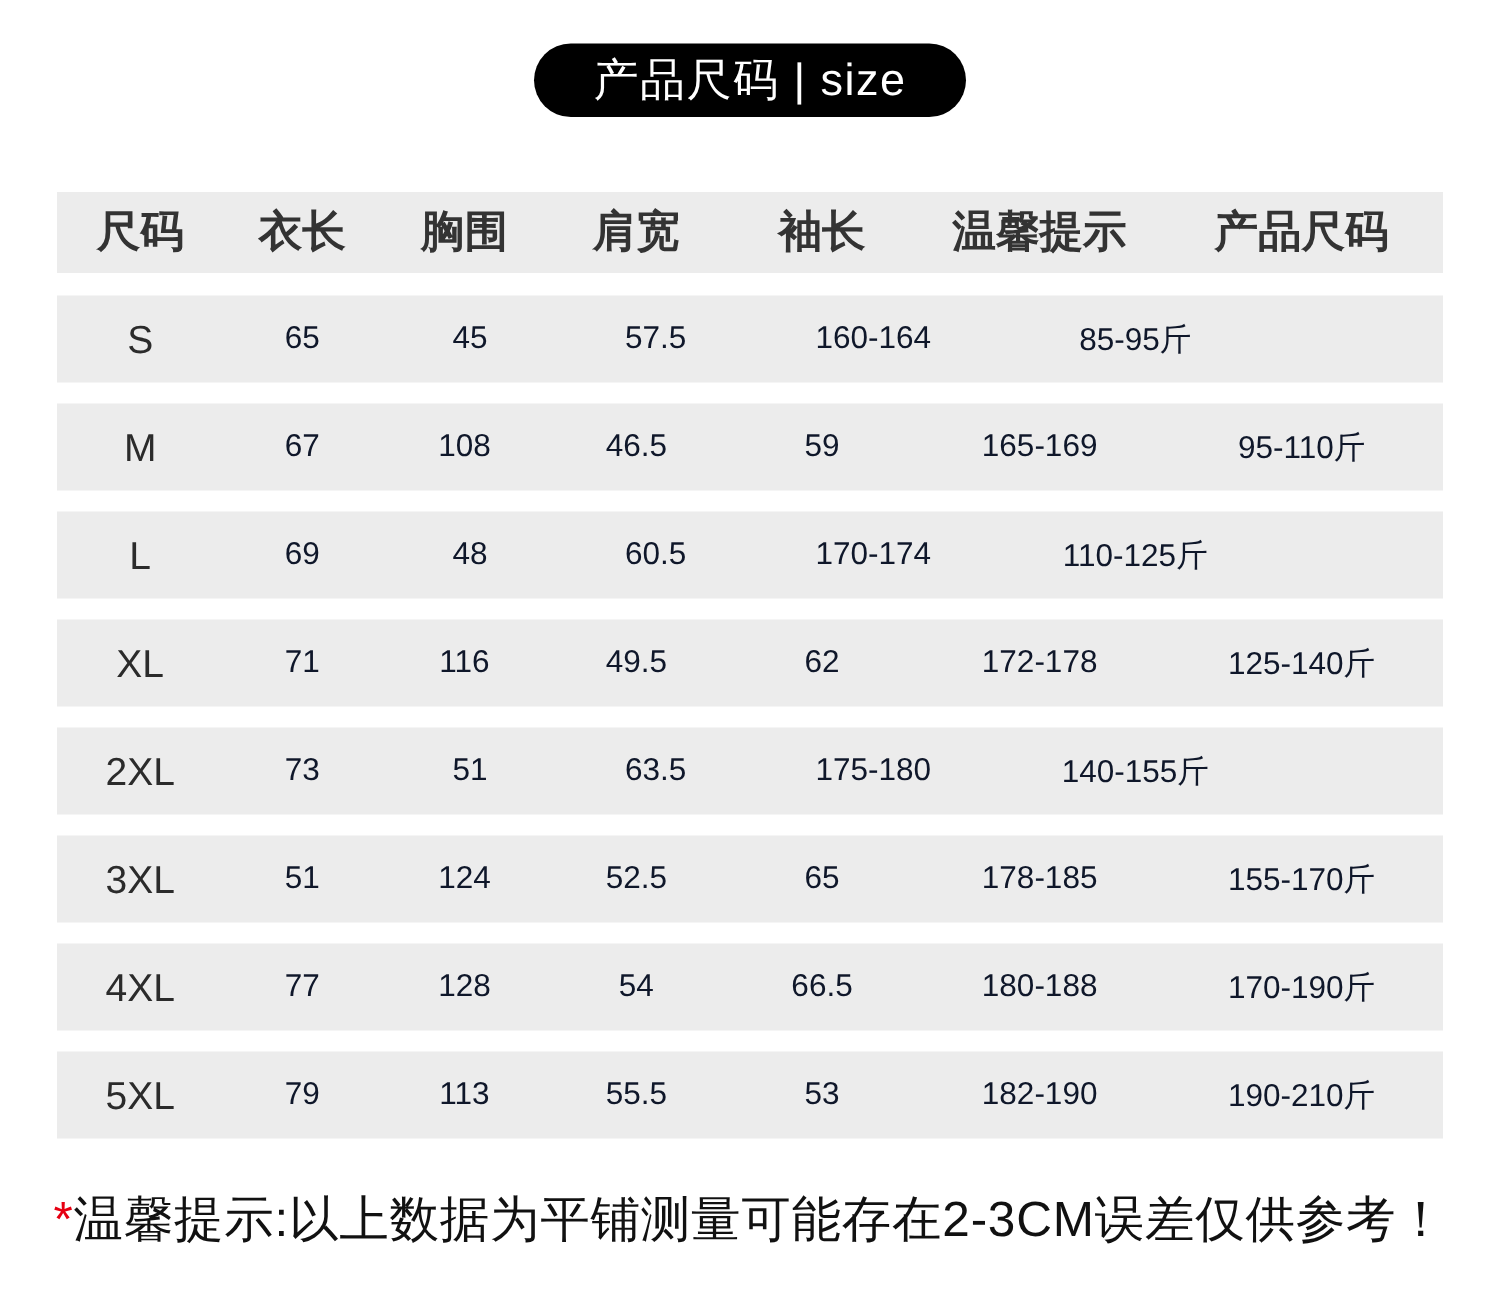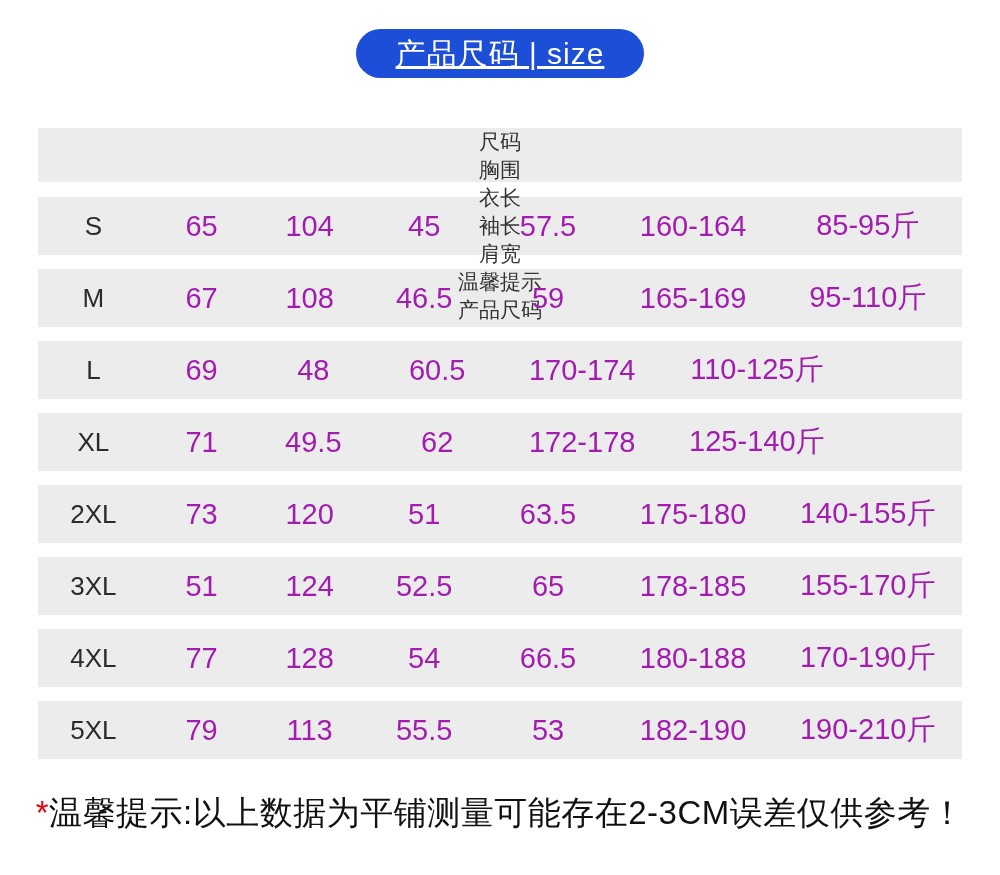--- a/index.html
+++ b/index.html
@@ -13,62 +13,60 @@
   .page {
     width: 1000px;
     height: 875px;
     overflow: hidden;
     position: relative;
   }
   .badge {
     width: -moz-fit-content;
     width: fit-content;
     margin: 29px auto 0 auto;
-    background: #1d4ed8;
+    background: #000000;
     color: #ffffff;
     border-radius: 26px;
     padding: 8px 40px;
     font-size: 30px;
     line-height: 33px;
     letter-spacing: 1px;
-    text-decoration: underline;
   }
   .size-table {
     margin: 50px 38px 0 38px;
   }
   .row {
     display: flex;
     align-items: center;
     background: #ececec;
     height: 58px;
     margin-bottom: 14px;
   }
   .header-row {
     height: 54px;
     margin-bottom: 15px;
-    font-weight: 400;
-    font-size: 21px;
+    font-weight: 700;
+    font-size: 29px;
     color: #333333;
-    flex-direction: column;
   }
   .cell {
     text-align: center;
     white-space: nowrap;
   }
   .c0 { width: 12%; }
   .c1 { width: 11.4%; }
   .c2 { width: 12%; }
   .c3 { width: 12.8%; }
   .c4 { width: 14%; }
   .c5 { width: 17.4%; }
   .c6 { width: 20.4%; }
   .data-row .cell {
-    font-size: 29px;
+    font-size: 21px;
     font-weight: 500;
-    color: #a21caf;
+    color: #0f172a;
   }
   .data-row .size-cell {
     font-size: 26px;
     font-weight: 400;
     color: #2b2b2b;
   }
   .footer {
     text-align: center;
     margin-top: 32px;
     font-size: 33px;
@@ -86,32 +84,31 @@
 <div class="page">
 
   <div class="badge">
     <span>产品尺码 | size</span>
   </div>
 
   <div class="size-table">
 
     <div class="row header-row">
       <div class="cell c0">尺码</div>
+      <div class="cell c1">衣长</div>
       <div class="cell c2">胸围</div>
-      <div class="cell c1">衣长</div>
+      <div class="cell c3">肩宽</div>
       <div class="cell c4">袖长</div>
-      <div class="cell c3">肩宽</div>
       <div class="cell c5">温馨提示</div>
       <div class="cell c6">产品尺码</div>
     </div>
 
     <div class="row data-row">
       <div class="cell c0 size-cell">S</div>
       <div class="cell c1">65</div>
-      <div class="cell c2">104</div>
       <div class="cell c3">45</div>
       <div class="cell c4">57.5</div>
       <div class="cell c5">160-164</div>
       <div class="cell c6">85-95斤</div>
     </div>
 
     <div class="row data-row">
       <div class="cell c0 size-cell">M</div>
       <div class="cell c1">67</div>
       <div class="cell c2">108</div>
@@ -126,30 +123,30 @@
       <div class="cell c1">69</div>
       <div class="cell c3">48</div>
       <div class="cell c4">60.5</div>
       <div class="cell c5">170-174</div>
       <div class="cell c6">110-125斤</div>
     </div>
 
     <div class="row data-row">
       <div class="cell c0 size-cell">XL</div>
       <div class="cell c1">71</div>
+      <div class="cell c2">116</div>
       <div class="cell c3">49.5</div>
       <div class="cell c4">62</div>
       <div class="cell c5">172-178</div>
       <div class="cell c6">125-140斤</div>
     </div>
 
     <div class="row data-row">
       <div class="cell c0 size-cell">2XL</div>
       <div class="cell c1">73</div>
-      <div class="cell c2">120</div>
       <div class="cell c3">51</div>
       <div class="cell c4">63.5</div>
       <div class="cell c5">175-180</div>
       <div class="cell c6">140-155斤</div>
     </div>
 
     <div class="row data-row">
       <div class="cell c0 size-cell">3XL</div>
       <div class="cell c1">51</div>
       <div class="cell c2">124</div>

